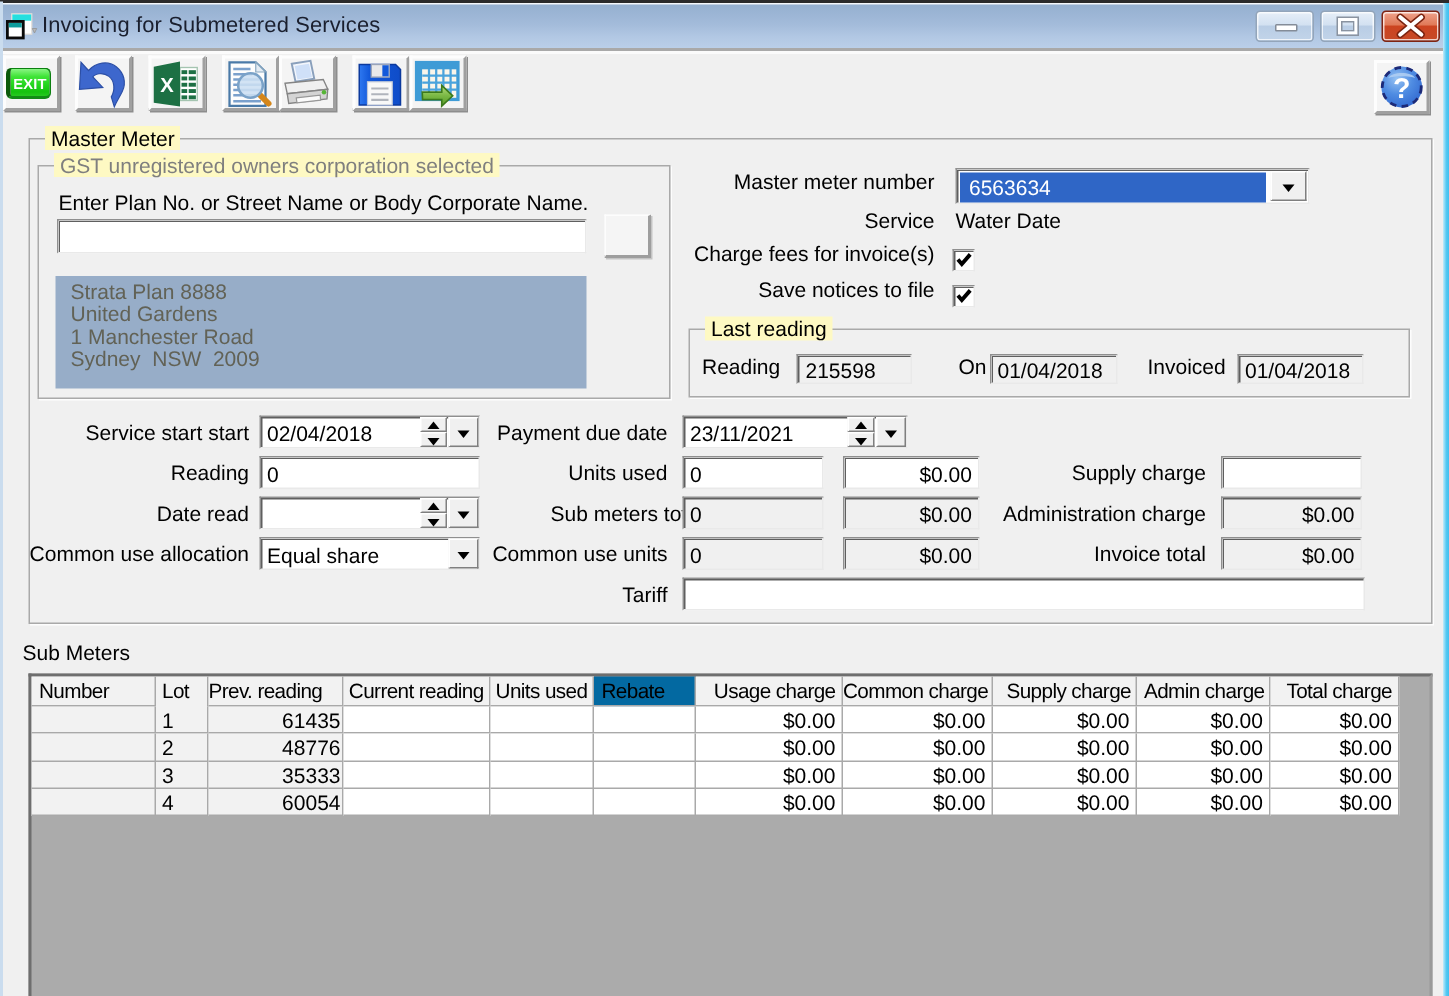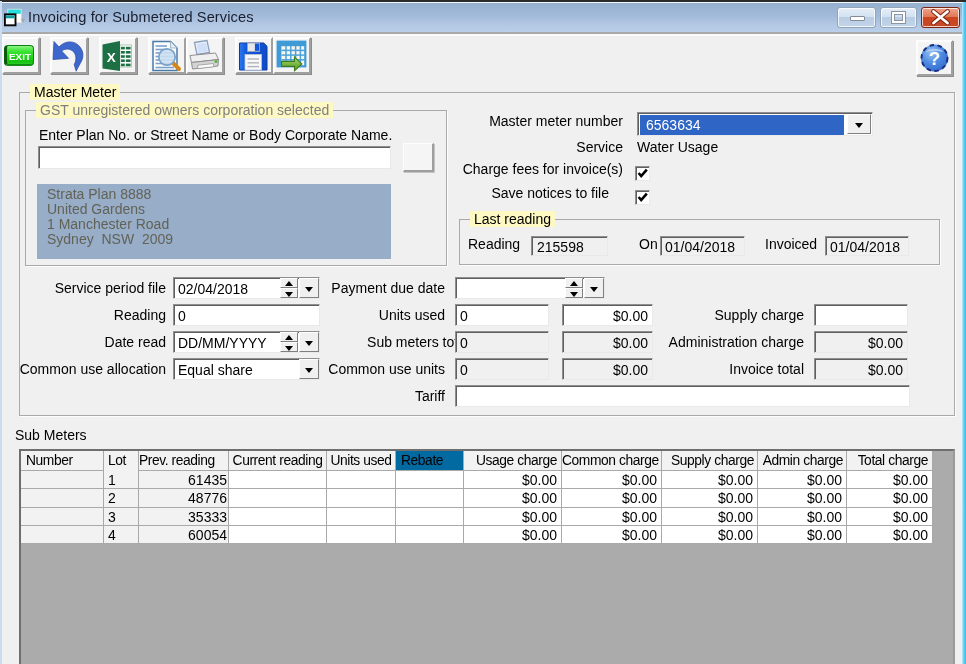--- a/index.html
+++ b/index.html
@@ -207,62 +207,61 @@
 </div>
 
 <div class="abs lbl" style="left:423px;top:113px;width:200px;">Master meter number</div>
 <div class="abs sunken" style="left:637px;top:112px;width:236px;height:24px;padding:1px;">
   <div style="position:absolute;left:2px;top:2px;width:204px;height:20px;background:#2f66c6;color:#fff;padding:2px 0 0 6px;">6563634</div>
   <div class="drop" style="left:209px;top:1px;width:24px;height:20px;">
       <div class="tri-dn" style="left:7px;top:8px;"></div>
     </div>
 </div>
 <div class="abs lbl" style="left:423px;top:139px;width:200px;">Service</div>
-<div class="abs lbll" style="left:637px;top:139px;">Water Usage</div>
+<div class="abs lbll" style="left:637px;top:139px;">Water Date</div>
 <div class="abs lbl" style="left:423px;top:161px;width:200px;">Charge fees for invoice(s)</div>
 <div class="chk" style="left:635px;top:166px;"><svg width="13" height="13" viewBox="0 0 13 13">
       <path d="M2.6 6 L5.2 9 L10.8 2.6" stroke="#000" stroke-width="2.6" fill="none"></path>
     </svg></div>
-<div class="abs lbl" style="left:409px;top:185px;width:200px;">Save notices to file</div>
+<div class="abs lbl" style="left:423px;top:185px;width:200px;">Save notices to file</div>
 <div class="chk" style="left:635px;top:190px;"><svg width="13" height="13" viewBox="0 0 13 13">
       <path d="M2.6 6 L5.2 9 L10.8 2.6" stroke="#000" stroke-width="2.6" fill="none"></path>
     </svg></div>
 
 <div class="abs grp" style="left:459px;top:219px;width:481px;height:46px;">
   <span class="glabel" style="left:10px;">Last reading</span>
 </div>
 <div class="abs lbll" style="left:468px;top:236px;">Reading</div>
 <div class="abs sunken dis" style="left:531px;top:236px;width:77px;height:20px;padding:2px 0 0 5px;">215598</div>
 <div class="abs lbll" style="left:639px;top:236px;">On</div>
 <div class="abs sunken dis" style="left:660px;top:236px;width:85px;height:20px;padding:2px 0 0 4px;">01/04/2018</div>
 <div class="abs lbll" style="left:765px;top:236px;">Invoiced</div>
 <div class="abs sunken dis" style="left:825px;top:236px;width:84px;height:20px;padding:2px 0 0 4px;">01/04/2018</div>
 
-<div class="abs lbl" style="left:0px;top:280px;width:166px;">Service period file</div>
+<div class="abs lbl" style="left:0px;top:280px;width:166px;">Service start start</div>
 <div class="abs sunken" style="left:173px;top:277px;width:147px;height:22px;">
   <div class="fldtxt">02/04/2018</div>
   <div class="spin" style="left:106px;top:0px;height:20px;">
       <div class="sbtn">
         <div class="tri-up" style="left:4px;top:2px;"></div>
       </div>
       <div class="sbtn">
         <div class="tri-dn" style="left:4px;top:3px;"></div>
       </div>
     </div>
   <div class="drop" style="left:125px;top:0px;width:20px;height:20px;">
       <div class="tri-dn" style="left:5px;top:8px;"></div>
     </div>
 </div>
 <div class="abs lbl" style="left:0px;top:307px;width:166px;">Reading</div>
 <div class="abs sunken" style="left:173px;top:304px;width:147px;height:22px;">
     <div class="fldtxt">0</div>
   </div>
 <div class="abs lbl" style="left:0px;top:334px;width:166px;">Date read</div>
 <div class="abs sunken" style="left:173px;top:331px;width:147px;height:22px;">
-  <div class="fldtxt">DD/MM/YYYY</div>
   <div class="spin" style="left:106px;top:0px;height:20px;">
       <div class="sbtn">
         <div class="tri-up" style="left:4px;top:2px;"></div>
       </div>
       <div class="sbtn">
         <div class="tri-dn" style="left:4px;top:3px;"></div>
       </div>
     </div>
   <div class="drop" style="left:125px;top:0px;width:20px;height:20px;">
       <div class="tri-dn" style="left:5px;top:8px;"></div>
@@ -271,20 +270,21 @@
 <div class="abs lbl" style="left:0px;top:361px;width:166px;">Common use allocation</div>
 <div class="abs sunken" style="left:173px;top:358px;width:147px;height:22px;">
   <div class="fldtxt">Equal share</div>
   <div class="drop" style="left:125px;top:0px;width:20px;height:20px;">
       <div class="tri-dn" style="left:5px;top:8px;"></div>
     </div>
 </div>
 
 <div class="abs lbl" style="left:245px;top:280px;width:200px;">Payment due date</div>
 <div class="abs sunken" style="left:455px;top:277px;width:150px;height:22px;">
+  <div class="fldtxt">23/11/2021</div>
   <div class="spin" style="left:109px;top:0px;height:20px;">
       <div class="sbtn">
         <div class="tri-up" style="left:4px;top:2px;"></div>
       </div>
       <div class="sbtn">
         <div class="tri-dn" style="left:4px;top:3px;"></div>
       </div>
     </div>
   <div class="drop" style="left:128px;top:0px;width:20px;height:20px;">
       <div class="tri-dn" style="left:5px;top:8px;"></div>

